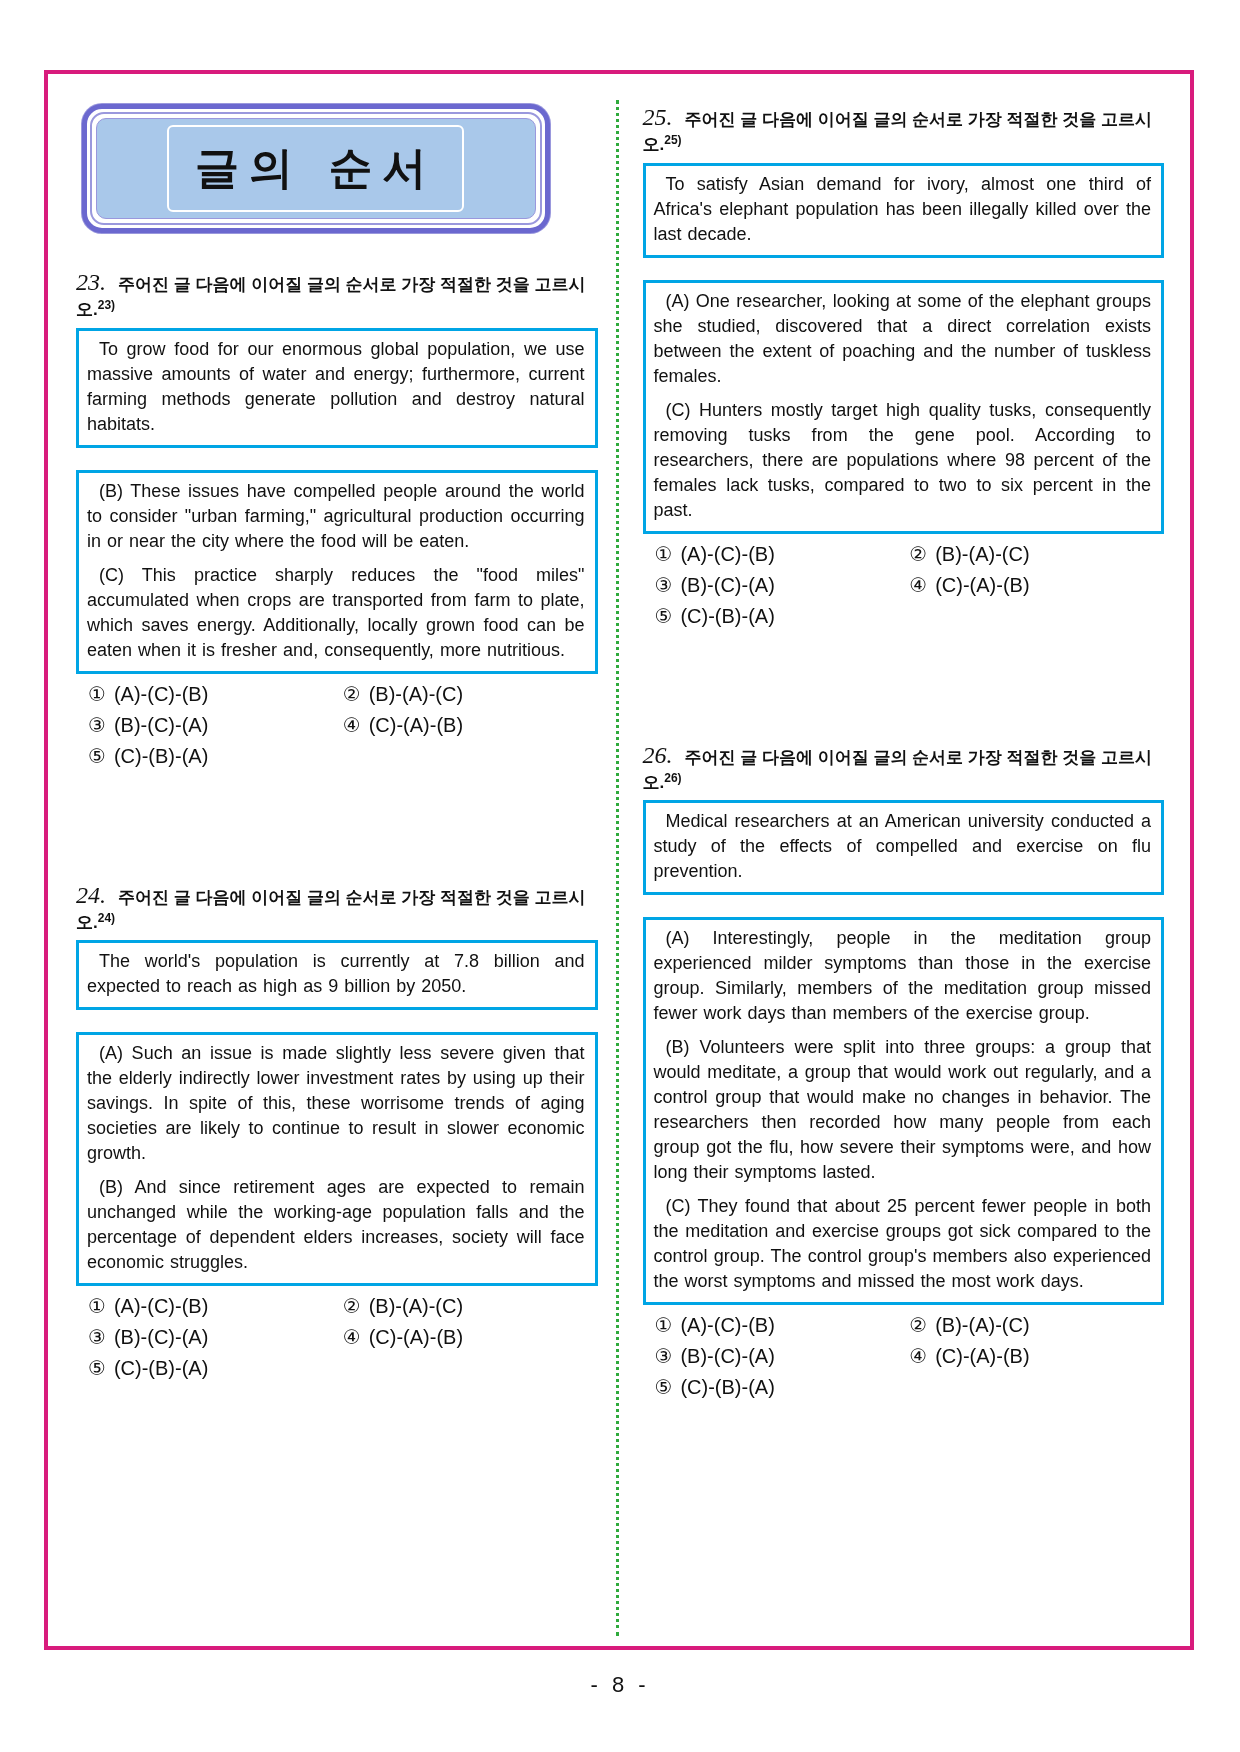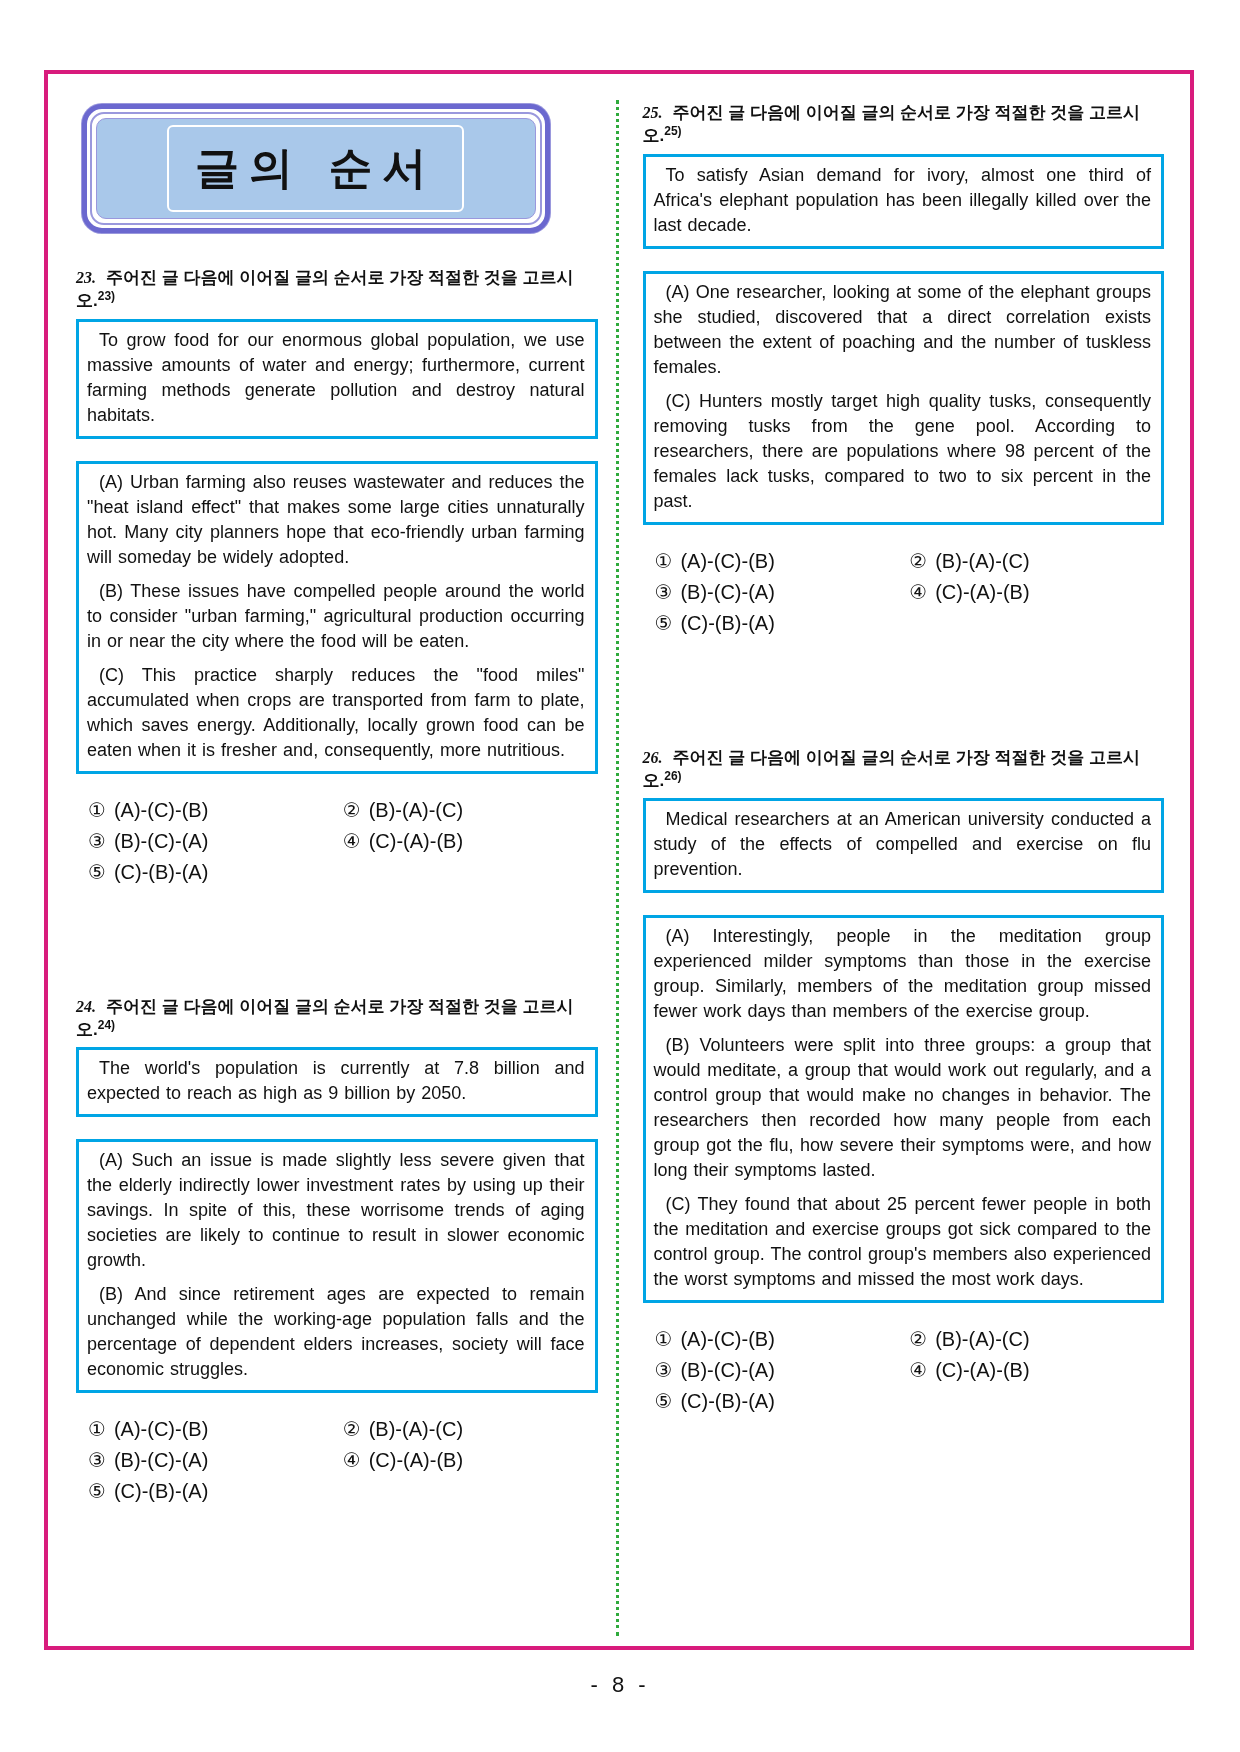--- a/index.html
+++ b/index.html
@@ -48,37 +48,37 @@
     border:2px solid #fff;border-radius:6px;
     padding:12px 26px;
     font-size:44px;font-weight:bold;letter-spacing:10px;
     font-family:"DejaVu Sans","Liberation Sans",sans-serif;
   }
   
   .question{margin-bottom:112px;}
   .q-header{margin:0 0 6px 0;line-height:1.3;}
   .q-num{
     font-family:"Liberation Serif","DejaVu Serif",serif;
-    font-style:italic;font-weight:bold;font-size:16px;margin-right:6px;
+    font-style:italic;font-weight:normal;font-size:24px;margin-right:6px;
   }
   .q-prompt{font-size:17px;font-weight:600;}
   .q-foot{font-size:12px;vertical-align:super;font-weight:700;}
   .box{
     border:3px solid var(--box-cyan);
     padding:6px 10px 8px 8px;background:#fff;
   }
   .box.given{margin-bottom:22px;}
   .given-text,.para{
     font-size:18px;line-height:25px;
     text-align:justify;text-indent:12px;word-spacing:1px;
   }
   .para{margin-top:9px;}
   .para:first-child{margin-top:0;}
   .choices{
-    margin-top:24px;padding-left:12px;
+    margin-top:8px;padding-left:12px;
     display:grid;grid-template-columns:1fr 1fr;row-gap:7px;
   }
   .choice{font-size:20px;white-space:nowrap;}
   .choice .marker{margin-right:8px;font-size:20px;}
   
   .page-number{
     position:absolute;left:0;right:0;top:1672px;
     text-align:center;font-size:22px;letter-spacing:4px;
   }
 </style>
@@ -96,21 +96,20 @@
     </div>
     <div id="q-left">
         <section class="question">
     <div class="q-header">
       <span class="q-num">23. </span><span class="q-prompt">주어진 글 다음에 이어질 글의 순서로 가장 적절한 것을 고르시오.</span><sup class="q-foot">23)</sup>
     </div>
     <div class="box given">
       <p class="given-text">To grow food for our enormous global population, we use massive amounts of water and energy; furthermore, current farming methods generate pollution and destroy natural habitats.</p>
     </div>
     <div class="box abc">
-            <p class="para">(A) Urban farming also reuses wastewater and reduces the "heat island effect" that makes some large cities unnaturally hot. Many city planners hope that eco-friendly urban farming will someday be widely adopted.</p>
             <p class="para">(B) These issues have compelled people around the world to consider "urban farming," agricultural production occurring in or near the city where the food will be eaten.</p>
             <p class="para">(C) This practice sharply reduces the "food miles" accumulated when crops are transported from farm to plate, which saves energy. Additionally, locally grown food can be eaten when it is fresher and, consequently, more nutritious.</p>
           </div>
     <div class="choices">
             <div class="choice"><span class="marker">①</span><span class="label">(A)-(C)-(B)</span></div>
             <div class="choice"><span class="marker">②</span><span class="label">(B)-(A)-(C)</span></div>
             <div class="choice"><span class="marker">③</span><span class="label">(B)-(C)-(A)</span></div>
             <div class="choice"><span class="marker">④</span><span class="label">(C)-(A)-(B)</span></div>
             <div class="choice"><span class="marker">⑤</span><span class="label">(C)-(B)-(A)</span></div>
           </div>

